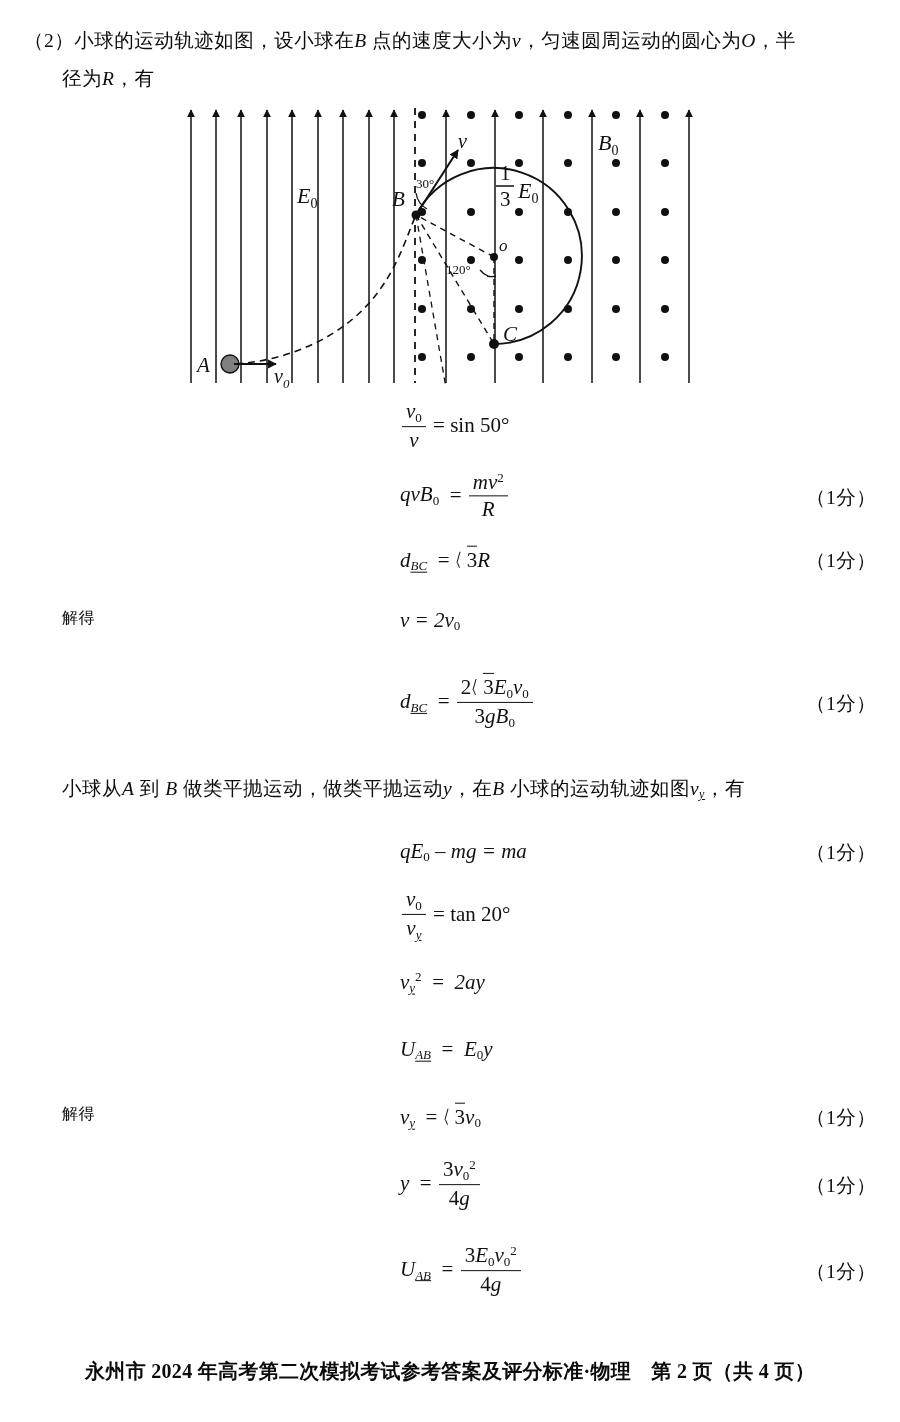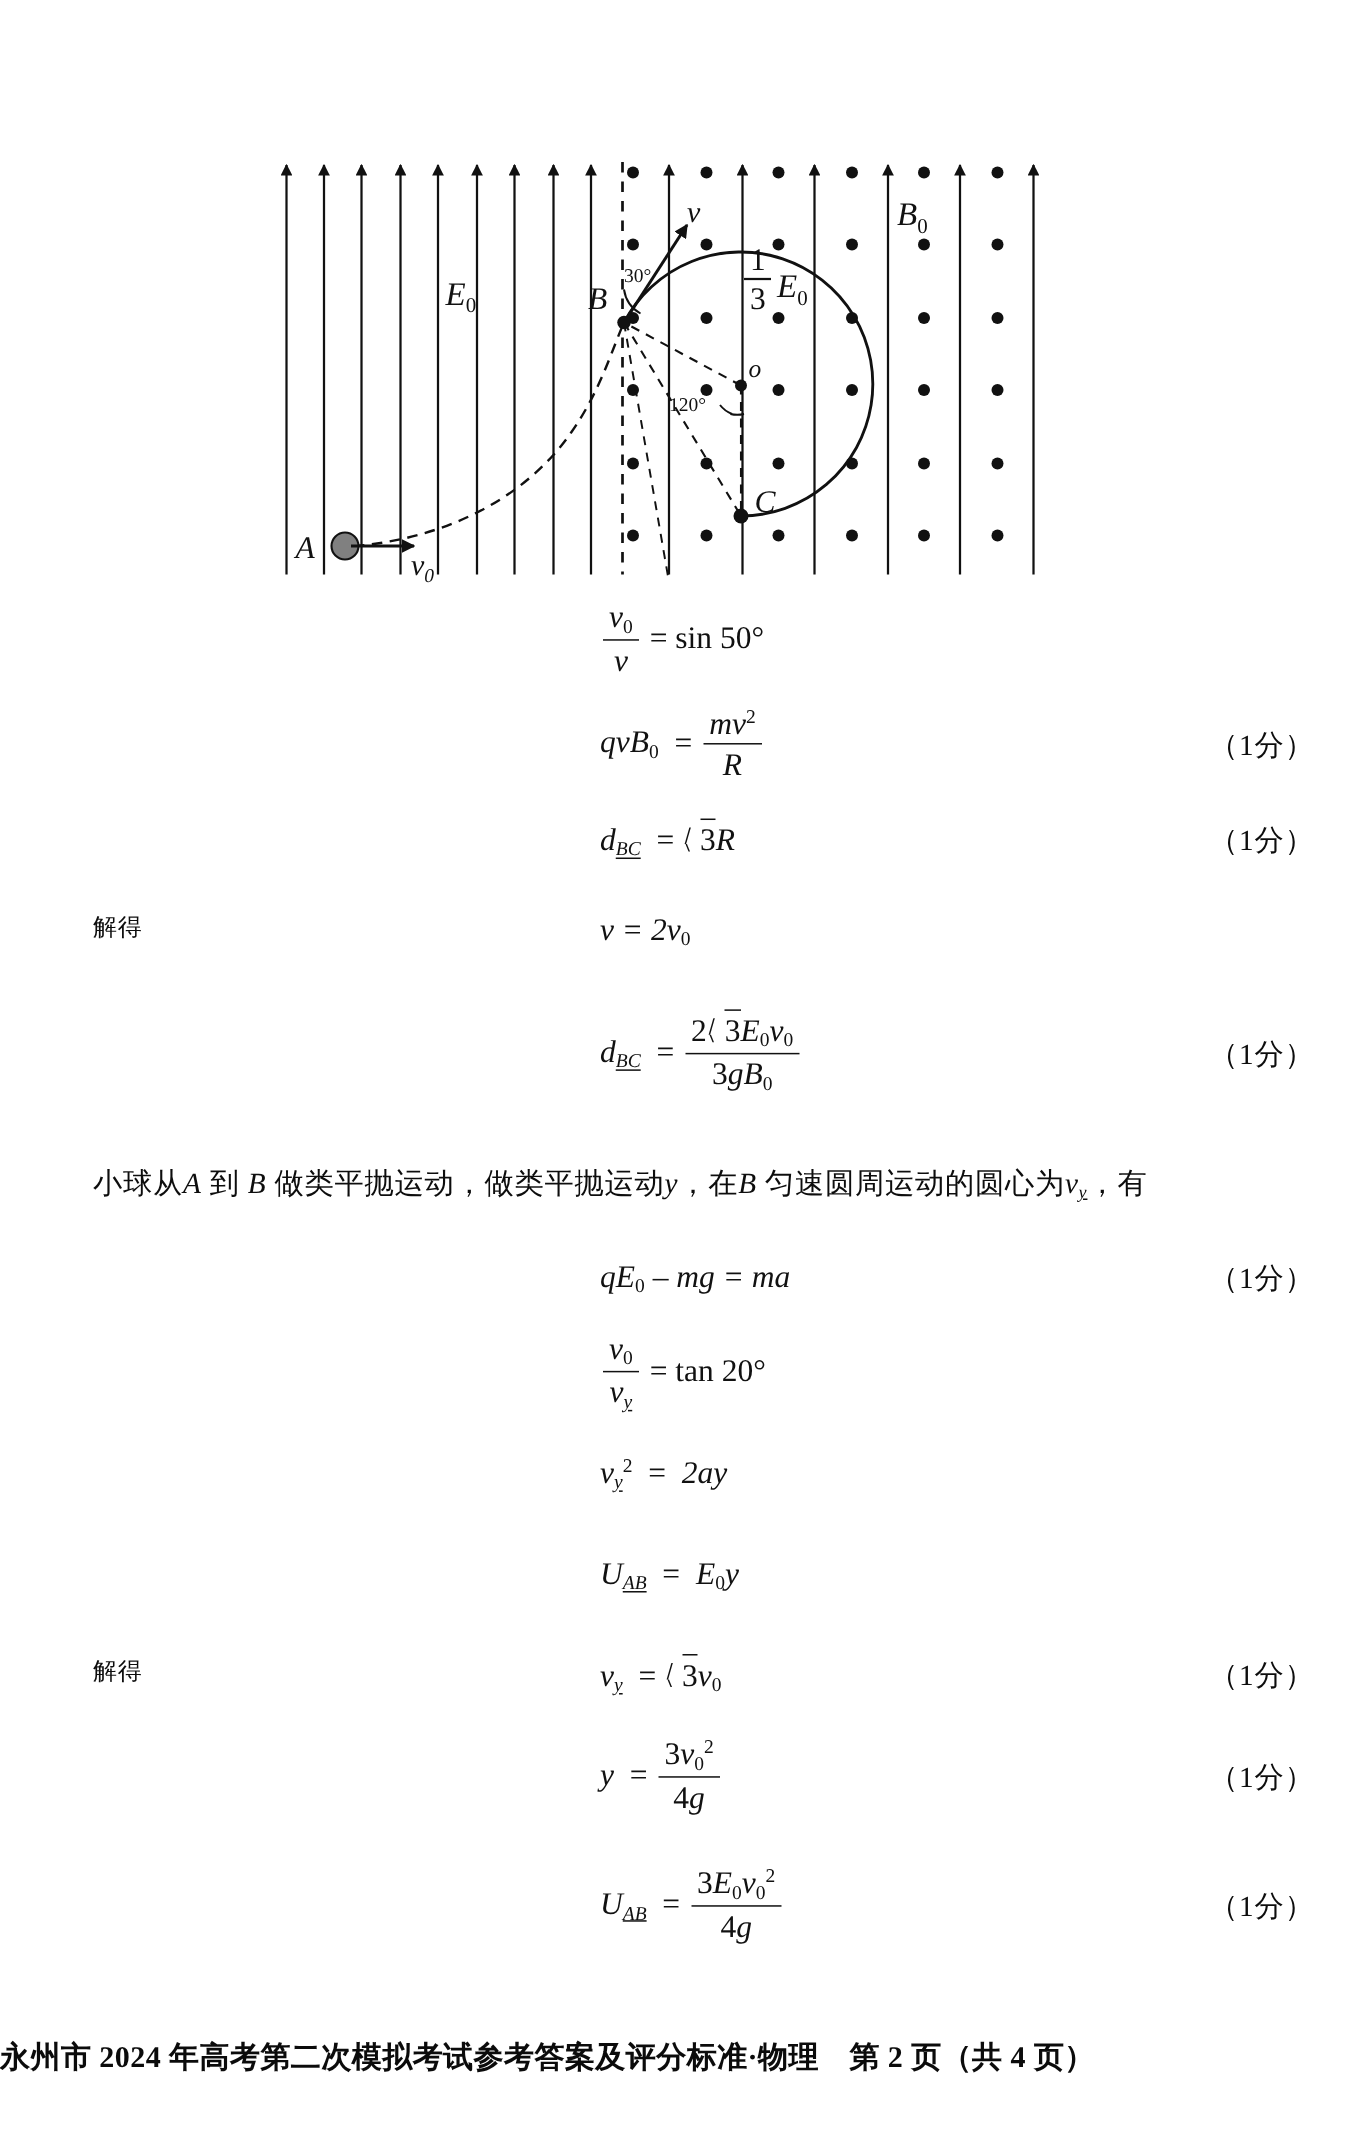--- a/index.html
+++ b/index.html
@@ -161,32 +161,37 @@
     font-size: 19.5px;
     white-space: nowrap;
   }
 
   
   #footer {
     position: absolute;
     left: 0;
     top: 1358px;
     width: 900px;
+    text-align: center;
     font-size: 20px;
     font-weight: bold;
     font-family: "Liberation Serif", "DejaVu Serif", serif;
     letter-spacing: 0.3px;
     color: #0b0b0b;
   }
 </style>
 </head>
 <body>
 
 <div class="page">
 
+  <div id="intro-paragraph" class="cn">
+    <span>（2）小球的运动轨迹如图，设小球在</span><span class="mi">B</span>&nbsp;<span>点的速度大小为</span><span class="mi">v</span><span>，匀速圆周运动的圆心为</span><span class="mi">O</span><span>，半</span>
+    <span class="l2"><span>径为</span><span class="mi">R</span><span>，有</span></span>
+  </div>
 
   <div id="figure">
     <svg width="540" height="300" viewBox="0 0 540 300">
       <defs>
         <marker id="ah" viewBox="0 0 10 10" refX="9" refY="5" markerWidth="5.2" markerHeight="5.2" orient="auto-start-reverse">
           <path d="M 0 0 L 10 5 L 0 10 z" fill="#111"></path>
         </marker>
         <marker id="ah2" viewBox="0 0 10 10" refX="9" refY="5" markerWidth="4.6" markerHeight="4.6" orient="auto-start-reverse">
           <path d="M 0 0 L 10 5 L 0 10 z" fill="#111"></path>
         </marker>
@@ -351,21 +356,21 @@
       <span class="mr">&nbsp;=</span>
       <span class="frac">
         <span class="num"><span class="mr">2</span><span class="rad"><span class="bar"><span class="mr">3</span></span></span><span class="mi">E<sub class="sbr">0</sub>v<sub class="sbr">0</sub></span></span>
         <span class="den"><span class="mr">3</span><span class="mi">gB<sub class="sbr">0</sub></span></span>
       </span>
     </div>
     <div class="eq-mark cn">（1分）</div>
   </div>
 
   <div class="body-par cn" style="top:775px;">
-    <span>小球从</span><span class="mi">A</span>&nbsp;<span>到</span>&nbsp;<span class="mi">B</span>&nbsp;<span>做类平抛运动，做类平抛运动</span><span class="mi">y</span><span>，在</span><span class="mi">B</span>&nbsp;<span>匀速圆周运动的圆心为</span><span class="mi"><span>v</span><sub class="sb">y</sub></span><span>，有</span>
+    <span>小球从</span><span class="mi">A</span>&nbsp;<span>到</span>&nbsp;<span class="mi">B</span>&nbsp;<span>做类平抛运动，做类平抛运动</span><span class="mi">y</span><span>，在</span><span class="mi">B</span>&nbsp;<span>小球的运动轨迹如图</span><span class="mi"><span>v</span><sub class="sb">y</sub></span><span>，有</span>
   </div>
 
   <div class="eq-row" style="top:852px;">
     <div class="eq-body">
       <span class="mi">qE<sub class="sbr">0</sub>&nbsp;–&nbsp;mg&nbsp;=&nbsp;ma</span>
     </div>
     <div class="eq-mark cn">（1分）</div>
   </div>
 
   <div class="eq-row" style="top:916px;">

